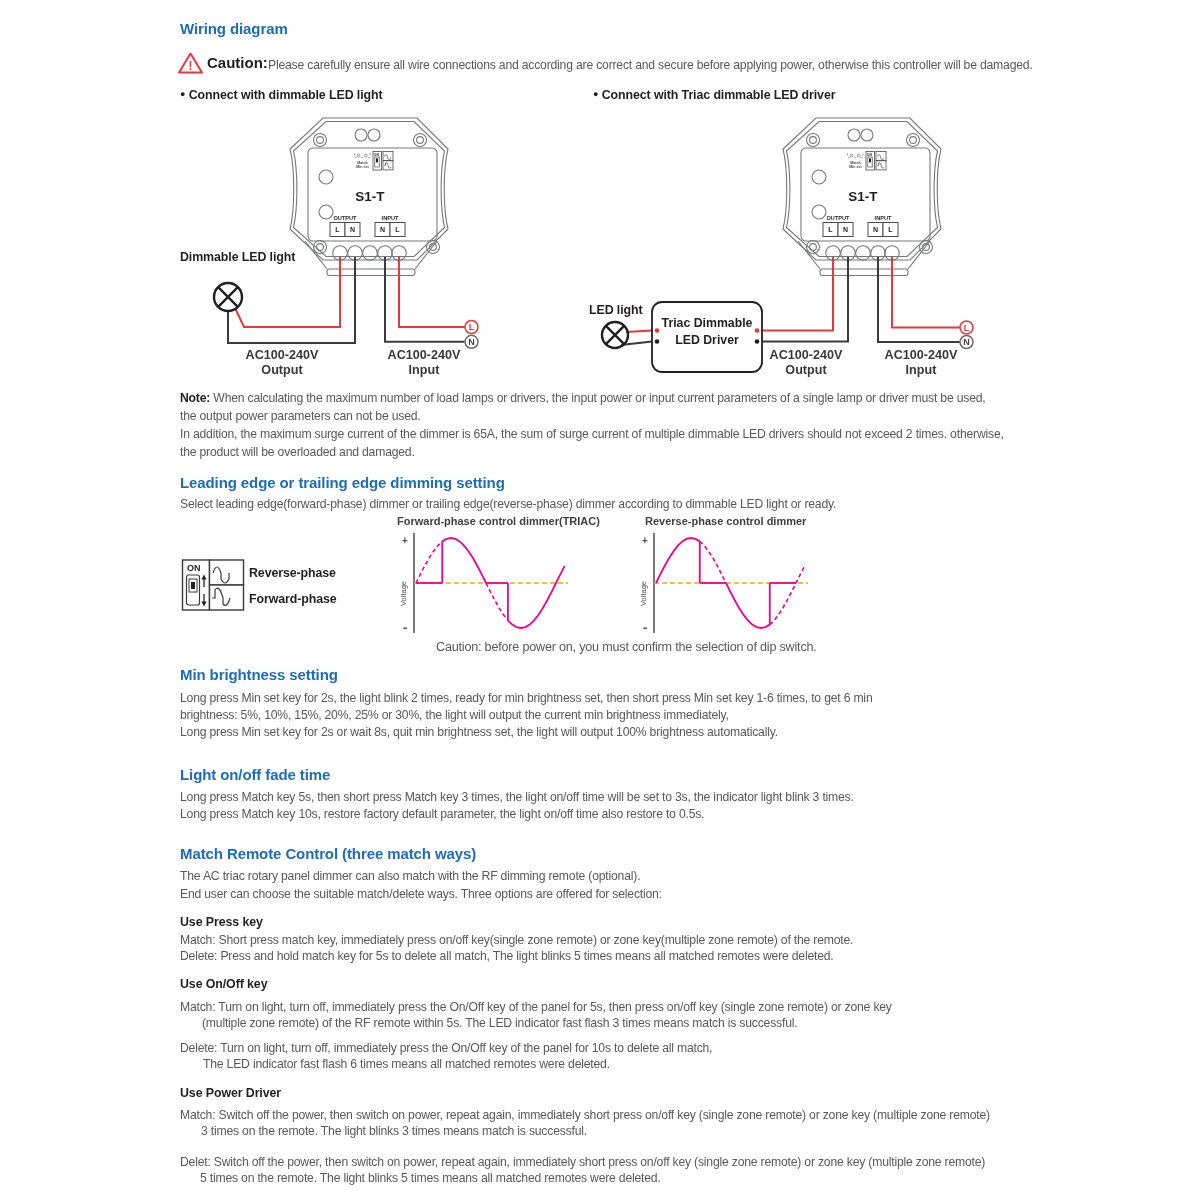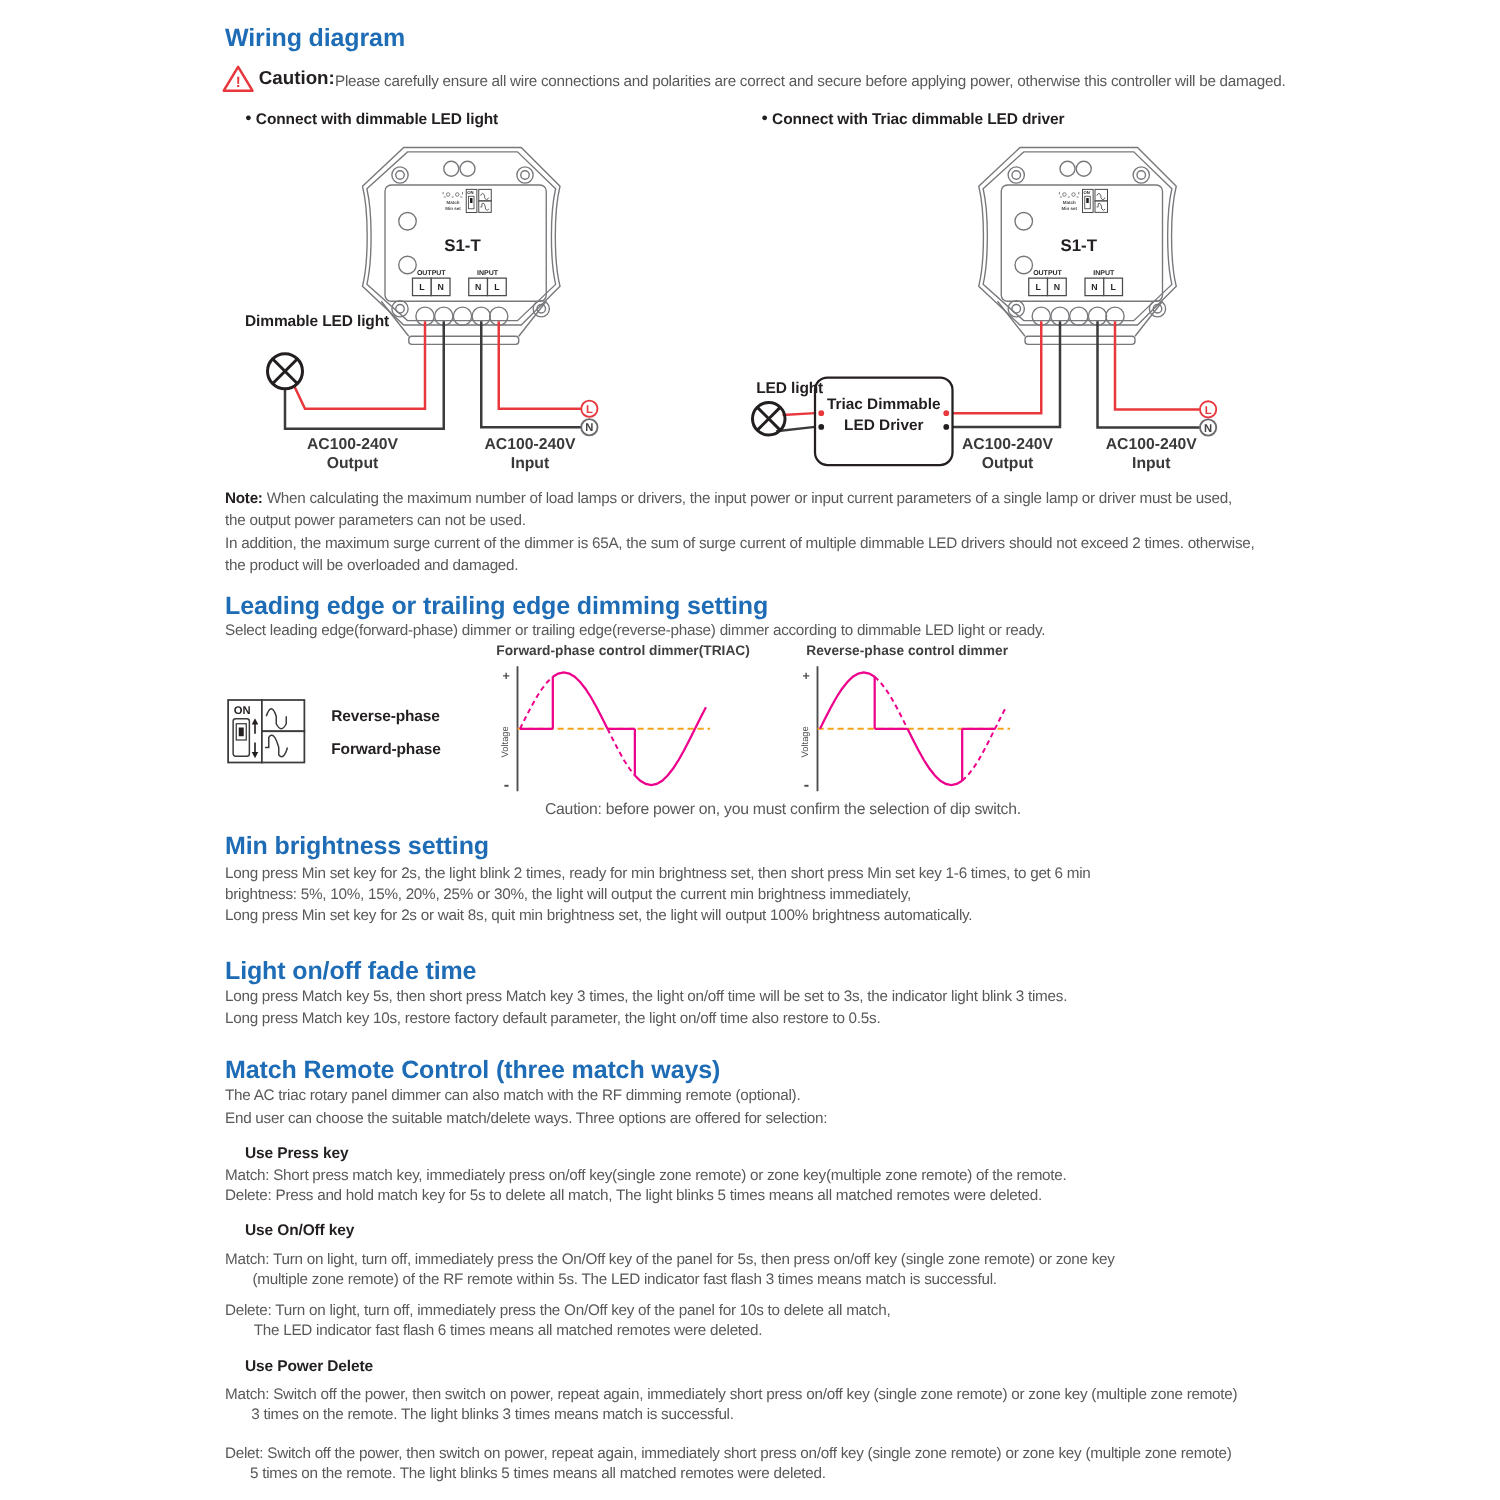--- a/index.html
+++ b/index.html
@@ -1,20 +1,20 @@
 <!DOCTYPE html>
 <html><head>
 <meta charset="utf-8">
 <style>
   html,body{margin:0;padding:0;background:#ffffff;}
   body{width:1200px;height:1200px;position:relative;font-family:"Liberation Sans",sans-serif;color:#231F20;}
   .abs{position:absolute;}
-  .h-blue{font-size:20px;font-weight:600;color:#1E6CB5;white-space:nowrap;letter-spacing:-0.1px;}
+  .h-blue{font-size:15px;font-weight:600;color:#1E6CB5;white-space:nowrap;letter-spacing:-0.1px;}
   .body-t{font-size:12.2px;color:#59595B;white-space:nowrap;letter-spacing:-0.2px;}
-  .sub{font-size:12.4px;font-weight:700;color:#231F20;white-space:nowrap;letter-spacing:-0.1px;margin-left:16px;}
+  .sub{font-size:12.4px;font-weight:700;color:#231F20;white-space:nowrap;letter-spacing:-0.1px;}
   .ink-b{font-weight:700;color:#231F20;margin-top:20px;}
   .ac{font-size:12.6px;font-weight:600;color:#39393B;text-align:center;width:120px;white-space:nowrap;}
   .ctitle{font-size:11px;font-weight:600;color:#3F3F41;white-space:nowrap;text-align:center;}
   .wr{stroke:#E8383D;stroke-width:2;fill:none;}
   .wb{stroke:#3B3B3D;stroke-width:2;fill:none;}
   .lampstroke{stroke:#231F20;stroke-width:2.4;fill:none;}
   .devline{fill:none;stroke:#77787B;stroke-width:1.1;}
   .mag{stroke:#EC008C;stroke-width:1.8;fill:none;}
   .magd{stroke:#EC008C;stroke-width:1.6;fill:none;stroke-dasharray:4 3;}
   .orn{stroke:#F5A31D;stroke-width:1.6;fill:none;stroke-dasharray:5 3;}
@@ -24,21 +24,21 @@
 </head>
 <body>
 
 <div class="abs h-blue" style="left:180px;top:20px">Wiring diagram</div>
 
 <svg class="abs" style="left:177px;top:51px" width="27" height="24" viewBox="0 0 27 24">
   <path d="M13.5 2.5 L25 21.5 H2 Z" fill="none" stroke="#E8383D" stroke-width="2" stroke-linejoin="round"></path>
   <text x="13.5" y="18.5" font-size="12" font-weight="bold" fill="#E8383D" text-anchor="middle">!</text>
 </svg>
 <div class="abs" style="left:207px;top:54px;font-size:15px"><span class="ink-b">Caution:</span></div>
-<div class="abs body-t" style="left:268px;top:58px">Please carefully ensure all wire connections and polarities are correct and secure before applying power, otherwise this controller will be damaged.</div>
+<div class="abs body-t" style="left:268px;top:58px">Please carefully ensure all wire connections and according are correct and secure before applying power, otherwise this controller will be damaged.</div>
 
 <div class="abs sub" style="left:180px;top:88px"><span style="font-size:9px;vertical-align:2px">●</span> <span>Connect with dimmable LED light</span></div>
 <div class="abs sub" style="left:593px;top:88px"><span style="font-size:9px;vertical-align:2px">●</span> <span>Connect with Triac dimmable LED driver</span></div>
 
 <svg class="abs" style="left:285px;top:112px" width="170" height="166" viewBox="0 0 170 166">
   <g class="devline">
     <path d="M38 6 H132 L163 37 C158 57 158 97 163 117 L132 148 H38 L5 117 C10 97 10 57 5 37 Z"></path>
     <path d="M41 9.5 H129 L159.5 39 C155 58 155 96 159.5 115.5 L129 144.5 H41 L8.5 115.5 C13 96 13 58 8.5 39 Z"></path>
     <rect x="23" y="36" width="129" height="93" rx="5"></rect>
     <circle cx="76" cy="23" r="6"></circle>
@@ -290,17 +290,17 @@
 <div class="abs sub" style="left:180px;top:915px">Use Press key</div>
 <div class="abs body-t" style="left:180px;top:933px">Match: Short press match key, immediately press on/off key(single zone remote) or zone key(multiple zone remote) of the remote.</div>
 <div class="abs body-t" style="left:180px;top:949px">Delete: Press and hold match key for 5s to delete all match, The light blinks 5 times means all matched remotes were deleted.</div>
 
 <div class="abs sub" style="left:180px;top:977px">Use On/Off key</div>
 <div class="abs body-t" style="left:180px;top:1000px">Match: Turn on light, turn off, immediately press the On/Off key of the panel for 5s, then press on/off key (single zone remote) or zone key</div>
 <div class="abs body-t" style="left:202px;top:1016px">(multiple zone remote) of the RF remote within 5s. The LED indicator fast flash 3 times means match is successful.</div>
 <div class="abs body-t" style="left:180px;top:1041px">Delete: Turn on light, turn off, immediately press the On/Off key of the panel for 10s to delete all match,</div>
 <div class="abs body-t" style="left:203px;top:1057px">The LED indicator fast flash 6 times means all matched remotes were deleted.</div>
 
-<div class="abs sub" style="left:180px;top:1086px">Use Power Delete</div>
+<div class="abs sub" style="left:180px;top:1086px">Use Power Driver</div>
 <div class="abs body-t" style="left:180px;top:1108px">Match: Switch off the power, then switch on power, repeat again, immediately short press on/off key (single zone remote) or zone key (multiple zone remote)</div>
 <div class="abs body-t" style="left:201px;top:1124px">3 times on the remote. The light blinks 3 times means match is successful.</div>
 <div class="abs body-t" style="left:180px;top:1155px">Delet: Switch off the power, then switch on power, repeat again, immediately short press on/off key (single zone remote) or zone key (multiple zone remote)</div>
 <div class="abs body-t" style="left:200px;top:1171px">5 times on the remote. The light blinks 5 times means all matched remotes were deleted.</div>
 
 </body></html>

